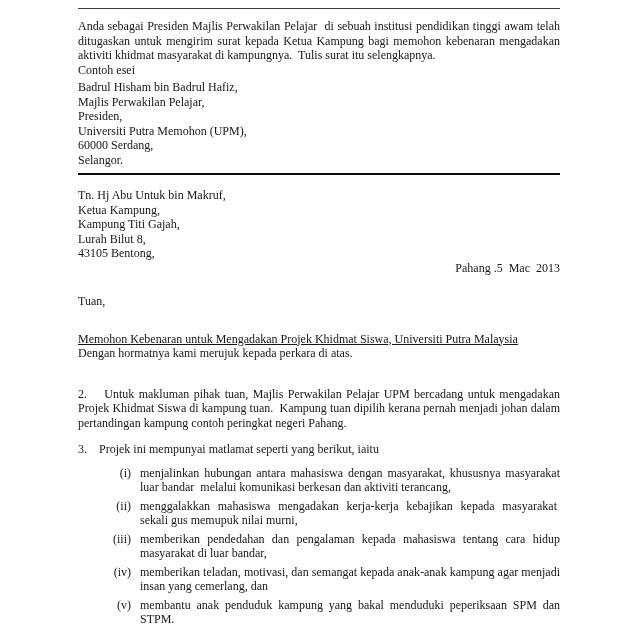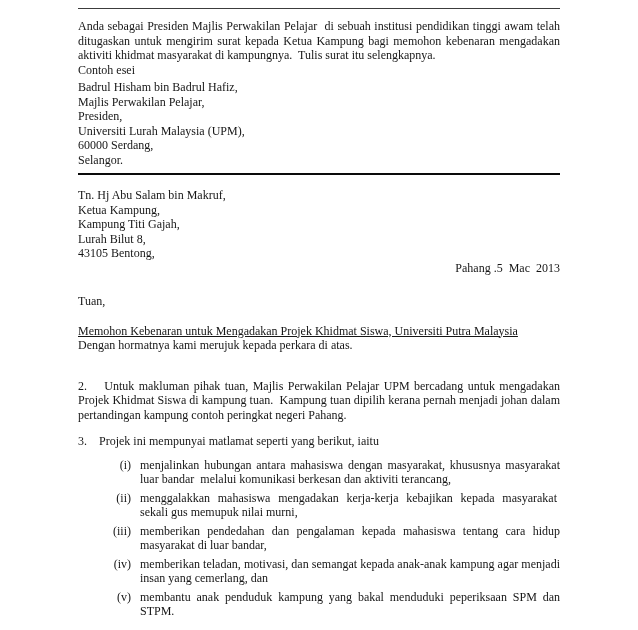--- a/index.html
+++ b/index.html
@@ -10,21 +10,21 @@
     font-size: 12px; line-height: 14.5px; color: #161616;
   }
   .page { padding: 8px 78px 0 78px; }
   .top-rule { border-top: 1px solid #3c3c3c; margin-bottom: 10px; }
   .prompt { text-align: justify; }
   .heading { font-weight: normal; margin-bottom: 3px; }
   .addr div { white-space: nowrap; }
   .mid-rule { border-top: 2px solid #0a0a0a; margin-top: 6px; margin-bottom: 13px; }
   .line-date { display: flex; justify-content: flex-end; }
   .salutation { margin-top: 19px; }
-  .subject { margin-top: 15px; text-decoration: underline; }
+  .subject { margin-top: 23px; text-decoration: underline; }
   .para1 { }
   .para2 { margin-top: 26px; text-align: justify; }
   .para3 { margin-top: 12px; }
   .olist { margin-top: 9px; padding-left: 27px; }
   .li { display: flex; margin-bottom: 4px; }
   .marker { width: 26px; text-align: right; flex: none; }
   .litext { margin-left: 9px; flex: 1; text-align: justify; }
 </style>
 </head>
 <body>
@@ -34,29 +34,29 @@
   <div class="top-rule"></div>
 
   <p class="prompt">Anda sebagai Presiden Majlis Perwakilan Pelajar&nbsp; di sebuah institusi pendidikan tinggi awam telah ditugaskan untuk mengirim surat kepada Ketua Kampung bagi memohon kebenaran mengadakan aktiviti khidmat masyarakat di kampungnya.&nbsp; Tulis surat itu selengkapnya.</p>
 
   <p class="heading">Contoh esei</p>
 
   <div class="addr">
     <div>Badrul Hisham bin Badrul Hafiz,</div>
     <div>Majlis Perwakilan Pelajar,</div>
     <div>Presiden,</div>
-    <div>Universiti Lurah Malaysia (UPM),</div>
+    <div>Universiti Putra Memohon (UPM),</div>
     <div>60000 Serdang,</div>
     <div>Selangor.</div>
   </div>
 
   <div class="mid-rule"></div>
 
   <div class="addr">
-    <div>Tn. Hj Abu Salam bin Makruf,</div>
+    <div>Tn. Hj Abu Untuk bin Makruf,</div>
     <div>Ketua Kampung,</div>
     <div>Kampung Titi Gajah,</div>
     <div>Lurah Bilut 8,</div>
     <div>43105 Bentong,</div>
     <div class="line-date">
       <span>Pahang .</span>
       <span>5&nbsp; Mac&nbsp; 2013</span>
     </div>
   </div>
 

